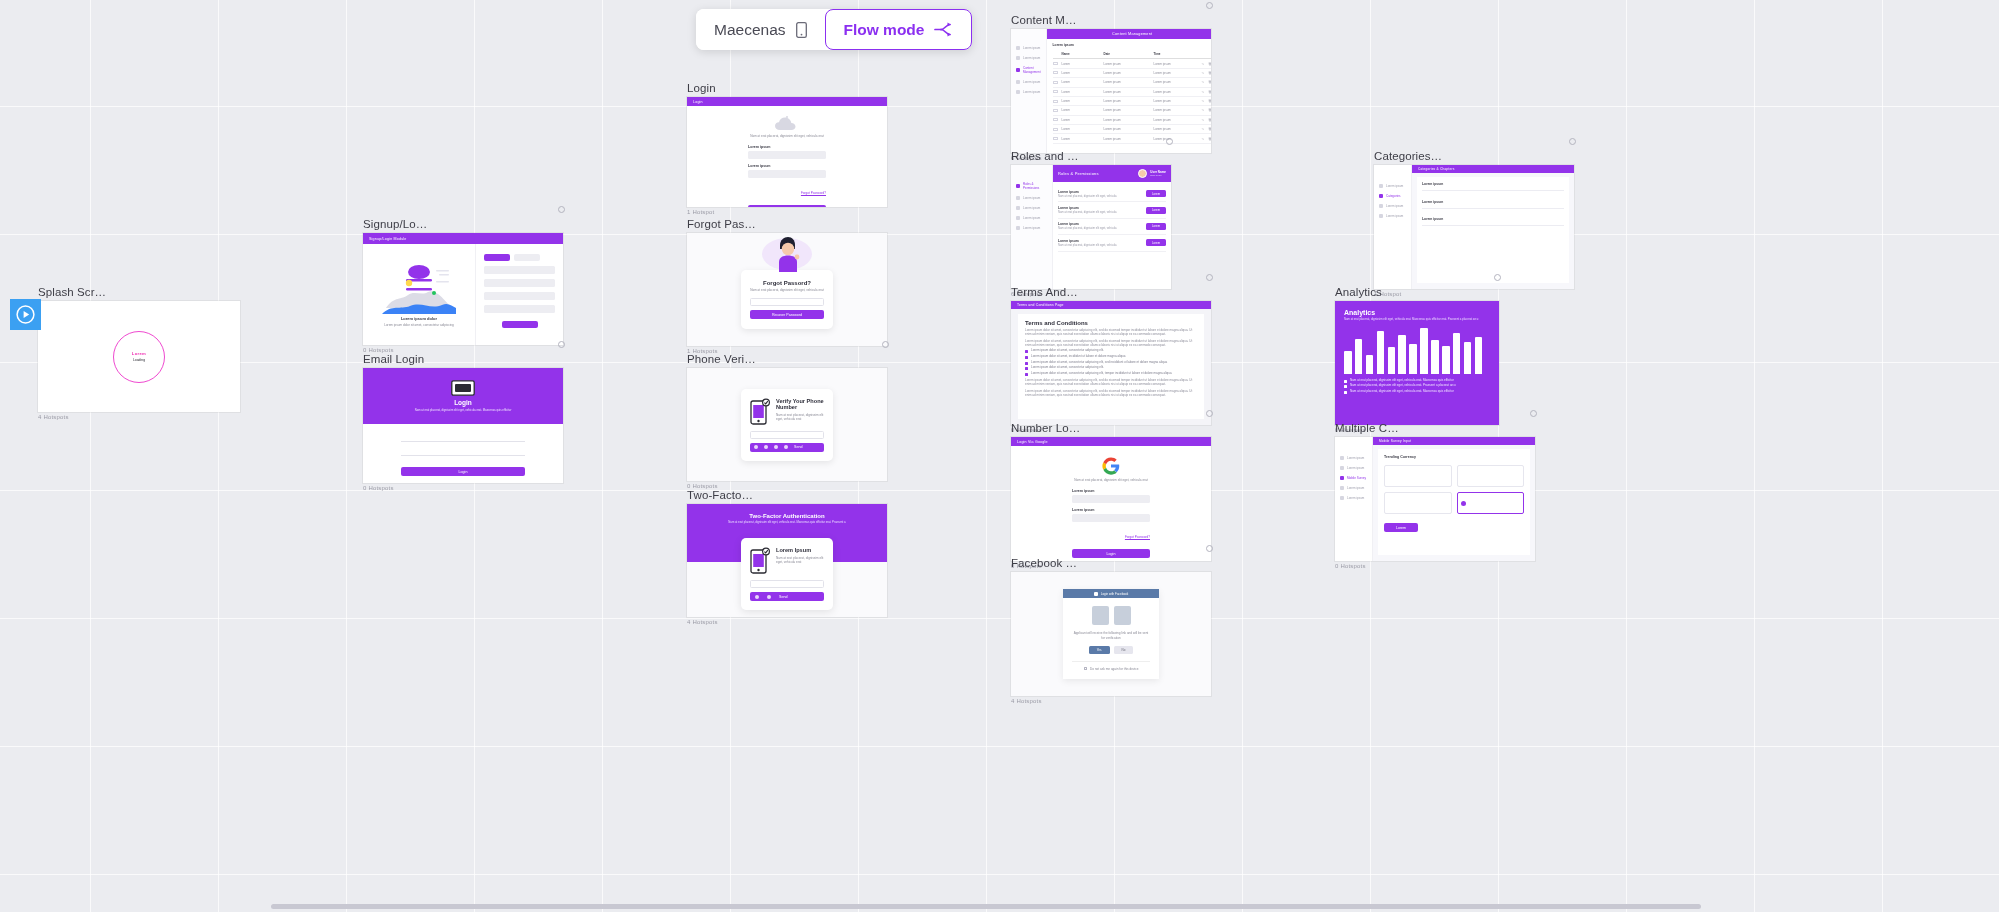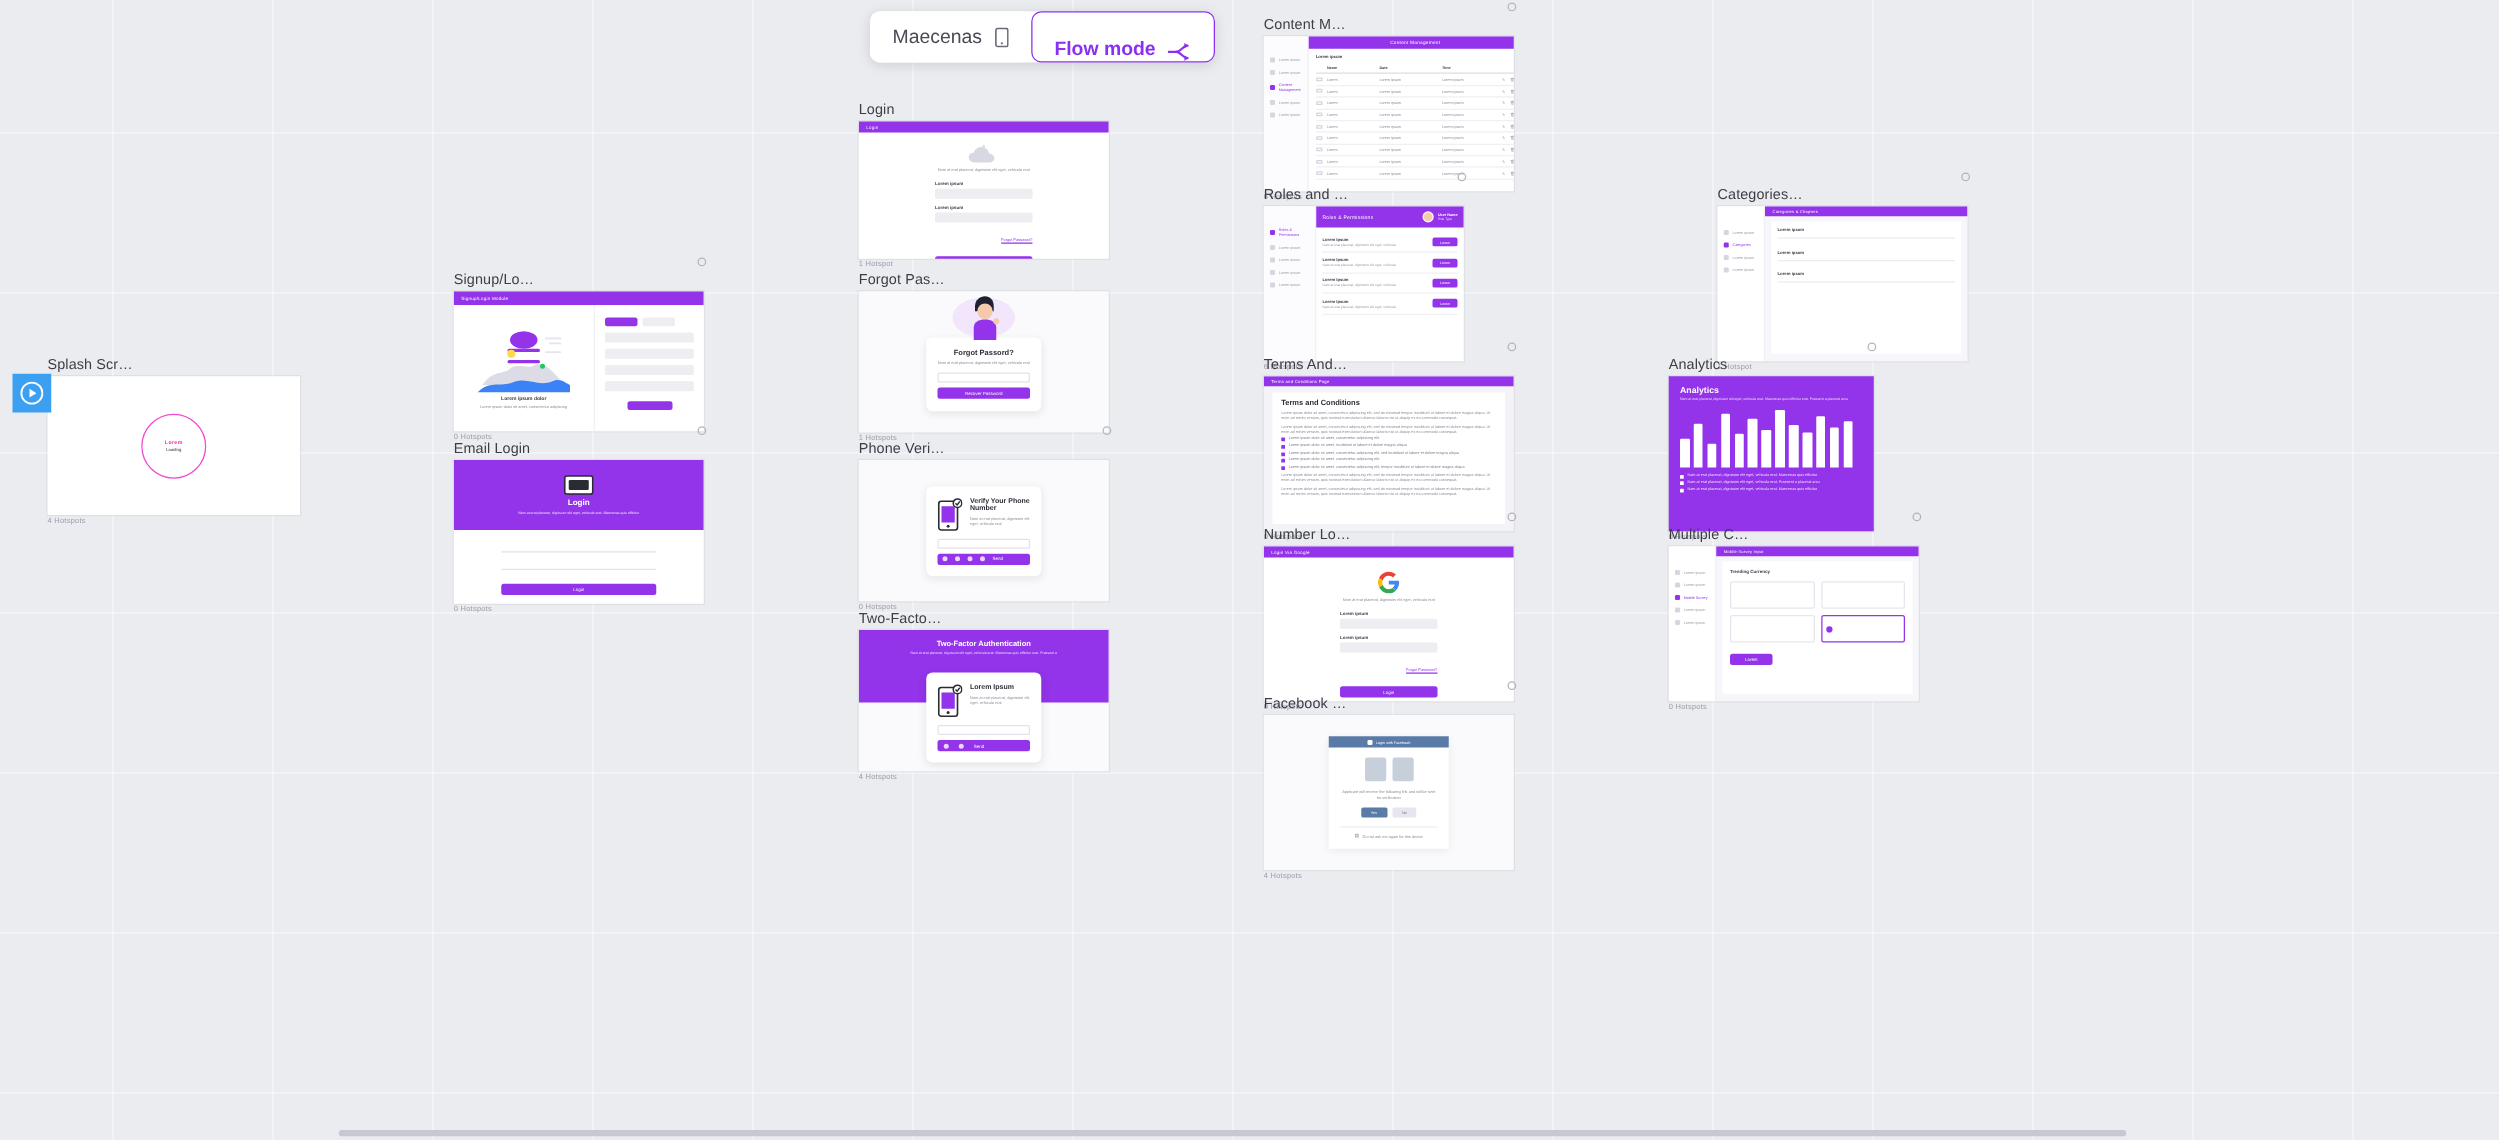--- a/index.html
+++ b/index.html
@@ -29,21 +29,20 @@
   }
   .tb-btn {
     display:flex; align-items:center; gap:10px;
     padding:0 18px; font-size:15.5px; color:#4a4a55;
     border-radius:8px; cursor:pointer; background:#fff;
     white-space:nowrap;
   }
   .tb-btn.active {
     color:#8b2ff0; border:1.6px solid #8b2ff0;
     font-weight:600;
-    align-items:flex-end;
   }
   .ico { display:inline-flex; align-items:center; }
   
   #play-badge {
     position:absolute; left:10px; top:299px; z-index:55;
     width:31px; height:31px; background:#3ba0f2;
     display:flex; align-items:center; justify-content:center;
     cursor:pointer;
   }
   

